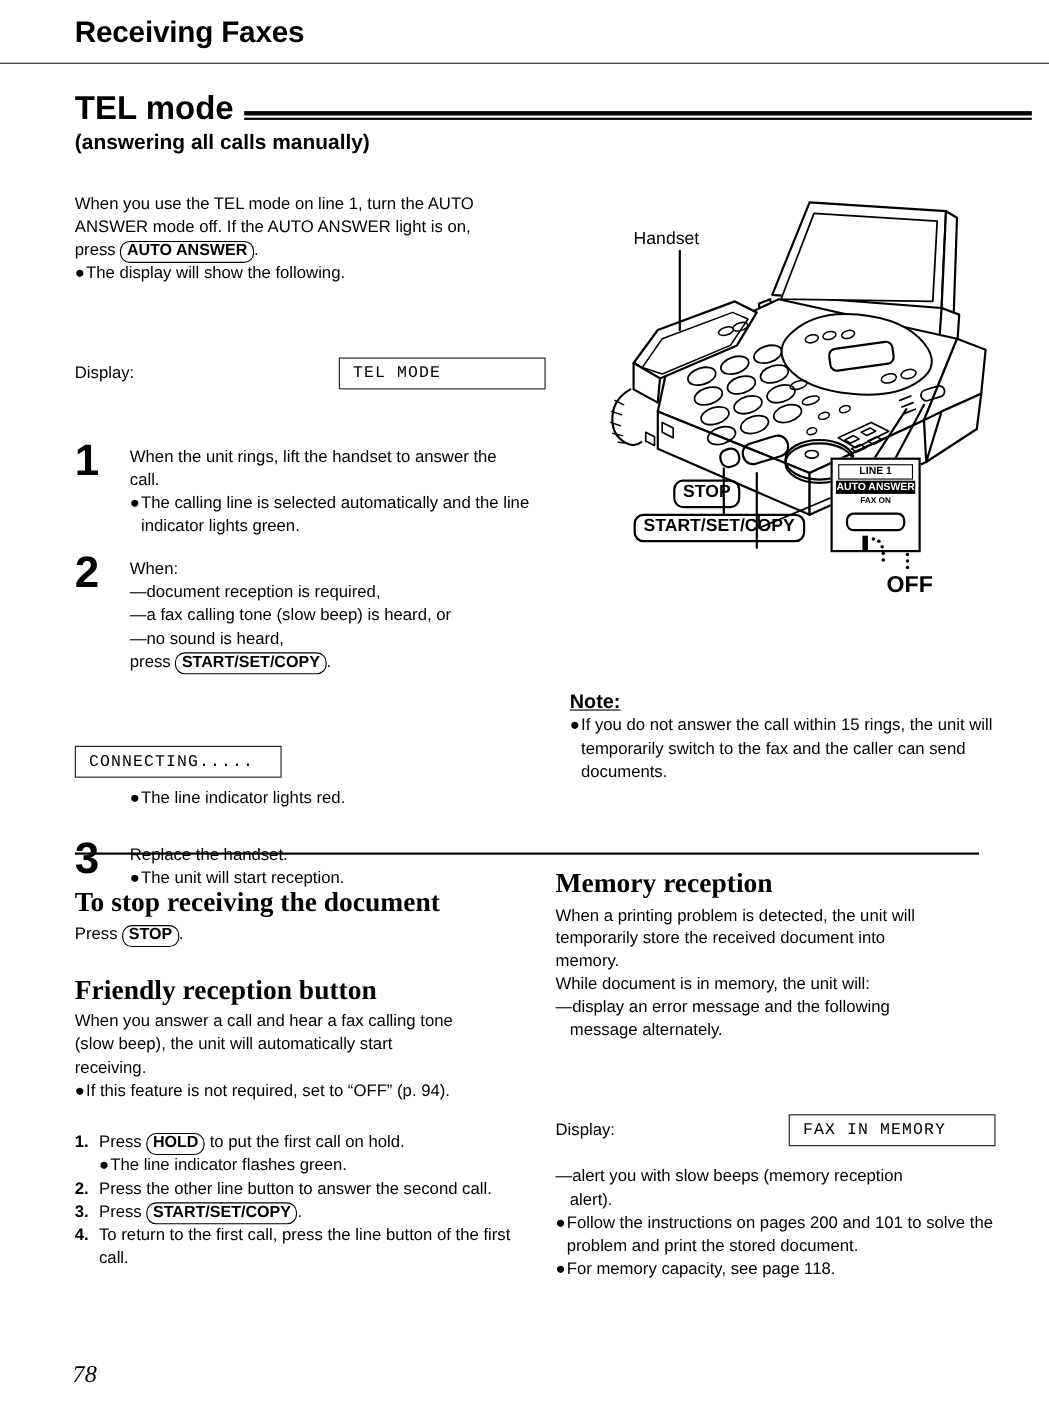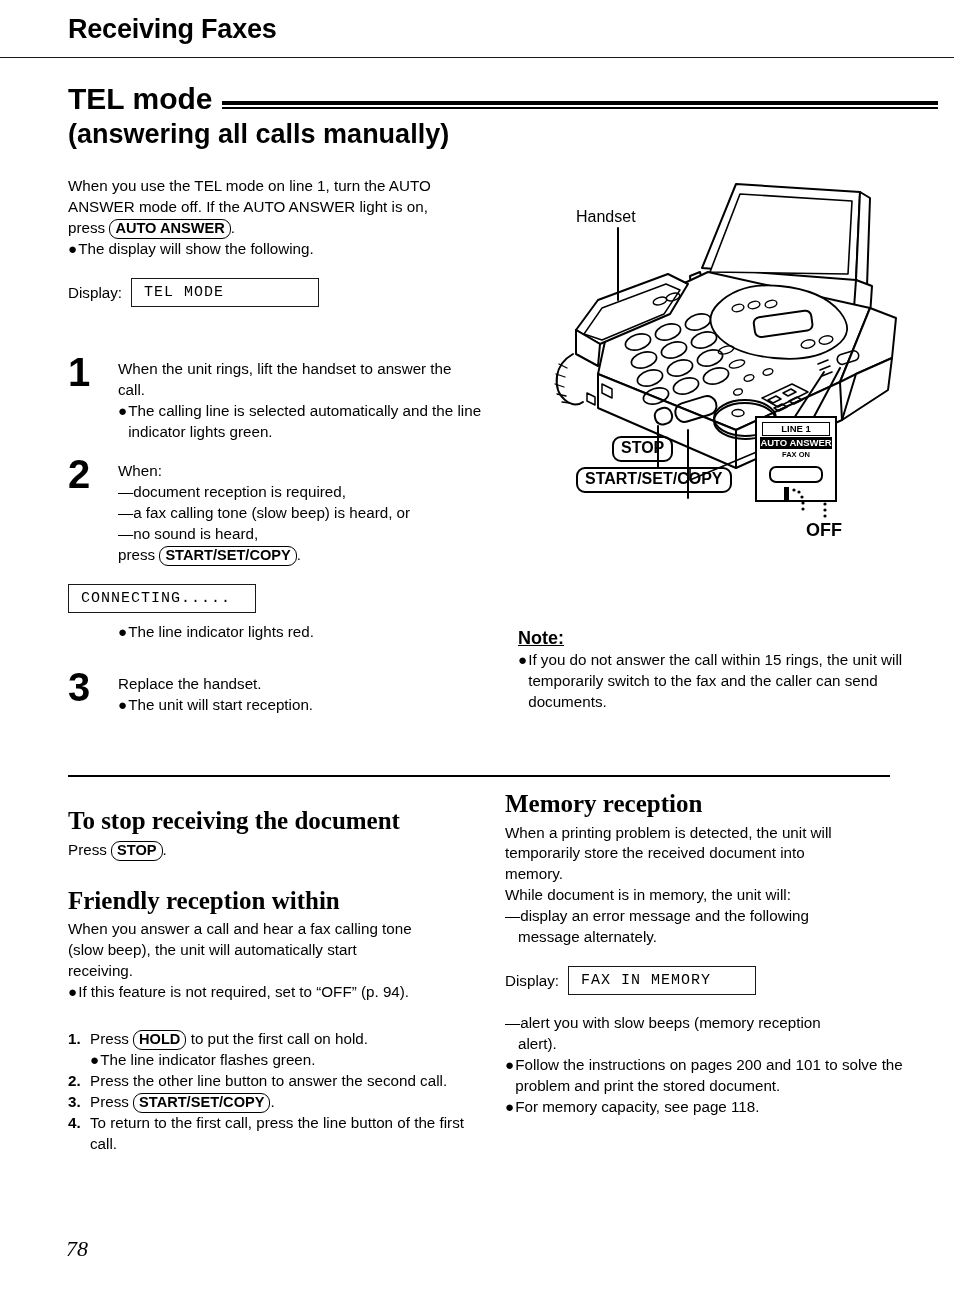--- a/index.html
+++ b/index.html
@@ -57,21 +57,21 @@
     white-space: nowrap;
   }
   .title-rules {
     flex: 1;
     margin-left: 10px;
     margin-bottom: 5px;
   }
   .title-rules .r1 { height: 4px; background: #000; }
   .title-rules .r2 { height: 2px; background: #000; margin-top: 2px; }
   .sec-subtitle {
-    font-size: 27px;
+    font-size: 19px;
     font-weight: bold;
     margin-top: 5px;
     line-height: 1.12;
   }
 
   
   .col-left {
     position: absolute;
     left: 68px;
     top: 176px;
@@ -106,21 +106,22 @@
     font-size: 14.6px;
     line-height: 1.18;
     white-space: nowrap;
     vertical-align: baseline;
   }
 
   
   .display-row {
     display: flex;
     align-items: center;
-    justify-content: flex-start;
+    justify-content: space-between;
+    margin-top: 47px;
   }
   .display-label {
     font-size: 15.2px;
     margin-right: 9px;
   }
   .lcd {
     border: 1.8px solid #1a1a1a;
     width: 188px;
     height: 29px;
     display: flex;
@@ -475,21 +476,21 @@
         </g>
       </svg>
     </div>
     <svg width="20" height="22" style="position:absolute; left:275px; top:334px;">
       <g fill="#000">
         <circle cx="10" cy="2" r="1.6"></circle>
           <circle cx="10" cy="8" r="1.6"></circle>
           <circle cx="10" cy="14" r="1.6"></circle>
       </g>
     </svg>
-    <div style="position:absolute; left:266px; top:352px; font-size:18px; font-weight:bold;">OFF</div>
+    <div style="position:absolute; left:266px; top:352px; font-size:21px; font-weight:bold;">OFF</div>
   </div>
 
   <div class="note-block">
     <div class="note-title">Note:</div>
     <div class="bullet">
       <span class="dot">●</span>
       <span class="btxt">
         <span>If you do not answer the call within 15 rings,</span>
         <span>the unit will temporarily switch to the fax and</span>
         <span>the caller can send documents.</span>
@@ -502,21 +503,21 @@
   <div class="bot-left">
 
     <h2 class="serif-h">To stop receiving the document</h2>
     <div class="txt">
       <span>Press</span>
       <span class="key">STOP</span><span>.</span>
     </div>
 
     <div class="gap-l"></div>
 
-    <h2 class="serif-h">Friendly reception within</h2>
+    <h2 class="serif-h">Friendly reception button</h2>
     <div class="txt">
       <span>When you answer a call and hear a fax calling tone</span><br>
       <span>(slow beep), the unit will automatically start</span><br>
       <span>receiving.</span>
     </div>
     <div class="bullet">
       <span class="dot">●</span>
       <span class="btxt">If this feature is not required, set to “OFF” (p. 94).</span>
     </div>
 

